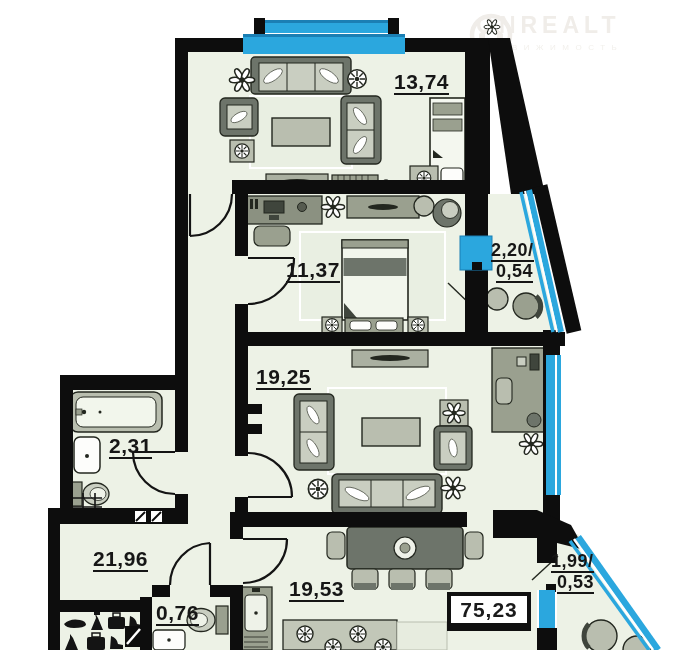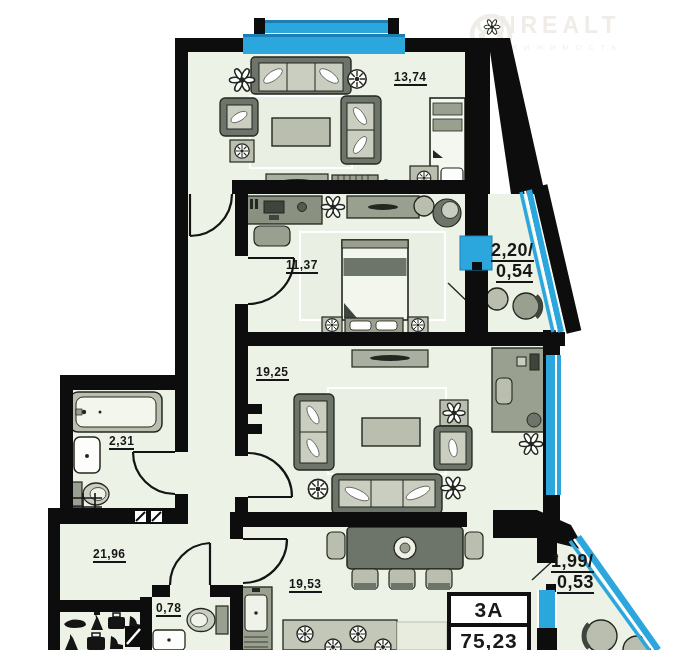--- a/index.html
+++ b/index.html
@@ -1,19 +1,19 @@
 <!DOCTYPE html>
 <html><head>
 <meta charset="utf-8">
 <style>
   html,body{margin:0;padding:0;background:#fff;}
   #stage{position:relative;width:700px;height:650px;background:#ffffff;overflow:hidden;
          font-family:"Liberation Sans",sans-serif;}
   svg{position:absolute;left:0;top:0;}
-  .lbl{position:absolute;font-weight:bold;font-size:12px;line-height:1;color:#161616;
+  .lbl{position:absolute;font-weight:bold;font-size:21px;line-height:1;color:#161616;
        border-bottom:2px solid #161616;padding-bottom:1px;letter-spacing:0.5px;}
   .lbl.small{font-size:18px;}
   
   .wm{position:absolute;left:468px;top:12px;width:225px;display:flex;align-items:flex-start;
       color:#f0ede9;}
   .wm-texts{margin-left:8px;}
   .wm-brand{font-size:23px;font-weight:bold;letter-spacing:5px;line-height:1.2;}
   .wm-tag{font-size:8px;letter-spacing:6.5px;margin-top:3px;color:#f2f0ec;}
   
   .info-box{position:absolute;left:447px;top:592px;width:76px;border:4px solid #101010;background:#fff;}
@@ -373,23 +373,22 @@
     </g>
   </svg>
 
   <div class="lbl" style="left:394px;top:71px">13,74</div>
   <div class="lbl" style="left:286px;top:259px">11,37</div>
   <div class="lbl small" style="left:491px;top:241px">2,20/</div>
   <div class="lbl small" style="left:496px;top:262px">0,54</div>
   <div class="lbl" style="left:256px;top:366px">19,25</div>
   <div class="lbl" style="left:109px;top:435px">2,31</div>
   <div class="lbl" style="left:93px;top:548px">21,96</div>
-  <div class="lbl" style="left:156px;top:602px">0,78</div>
+  <div class="lbl" style="left:156px;top:602px">0,76</div>
   <div class="lbl" style="left:289px;top:578px">19,53</div>
   <div class="lbl small" style="left:551px;top:552px">1,99/</div>
   <div class="lbl small" style="left:557px;top:573px">0,53</div>
 
   <div class="info-box">
-    <div class="info-cell">3А</div>
     <div class="info-cell">75,23</div>
   </div>
 
 </div>
 
 </body></html>

